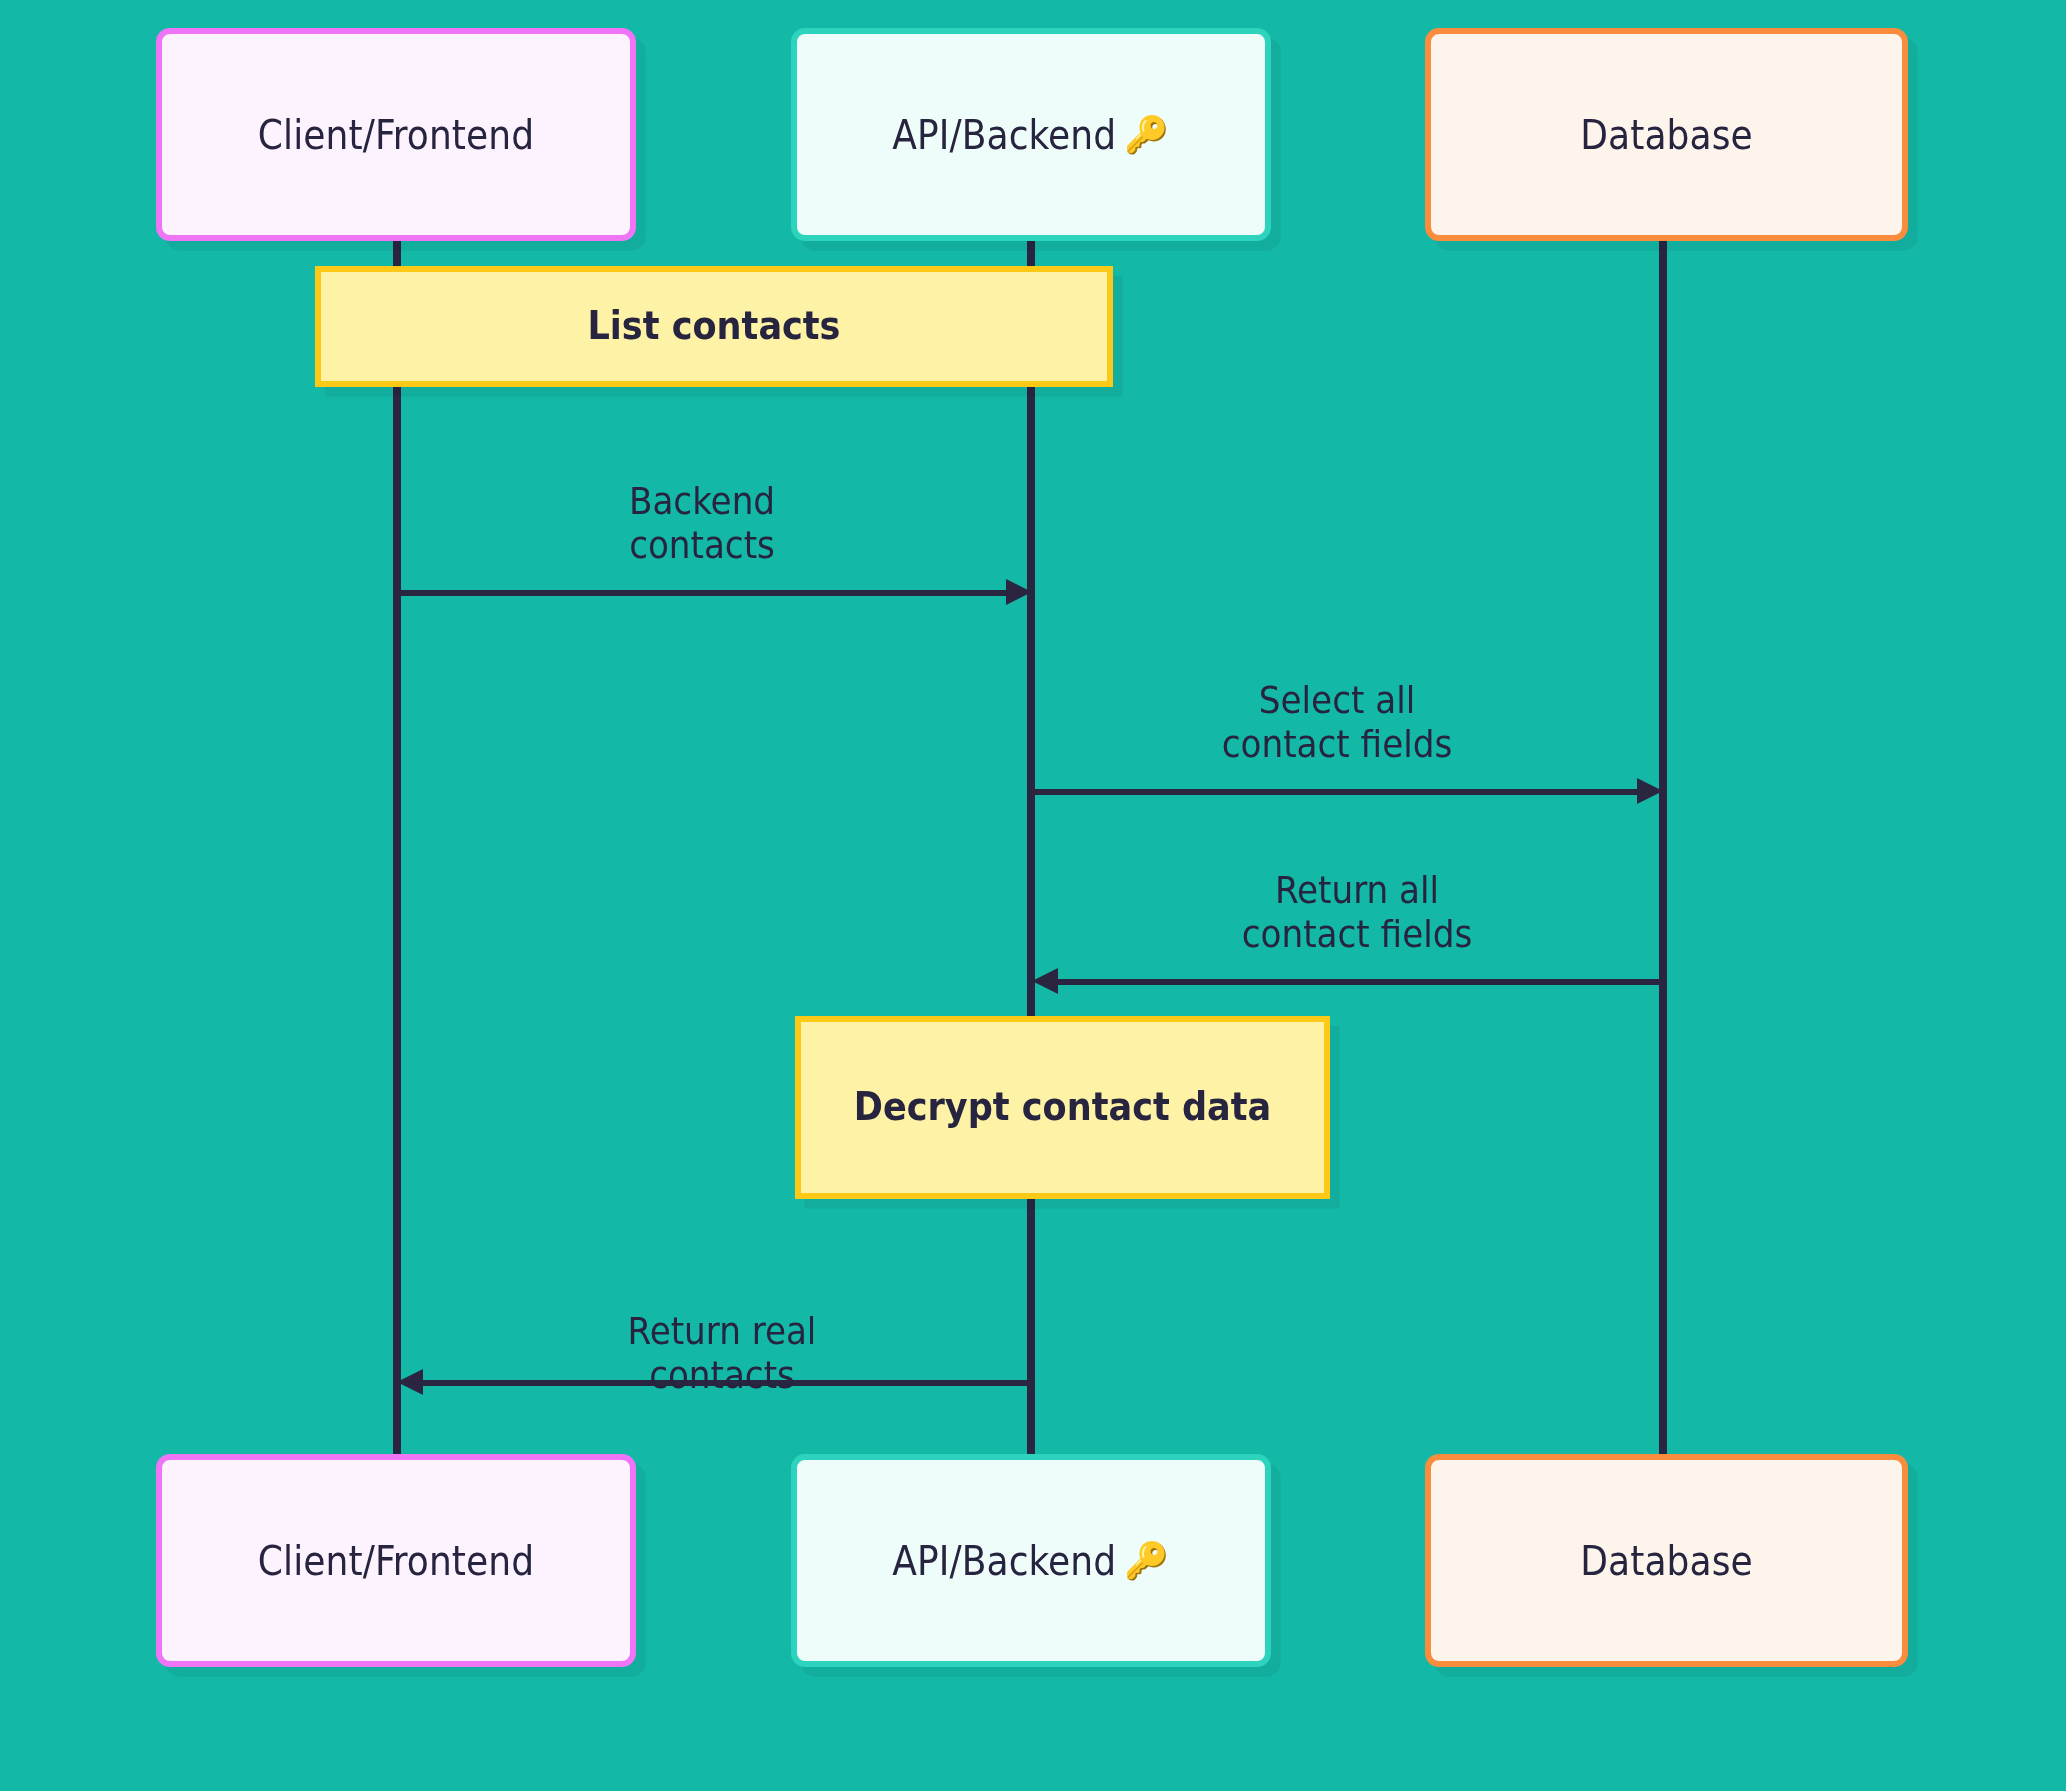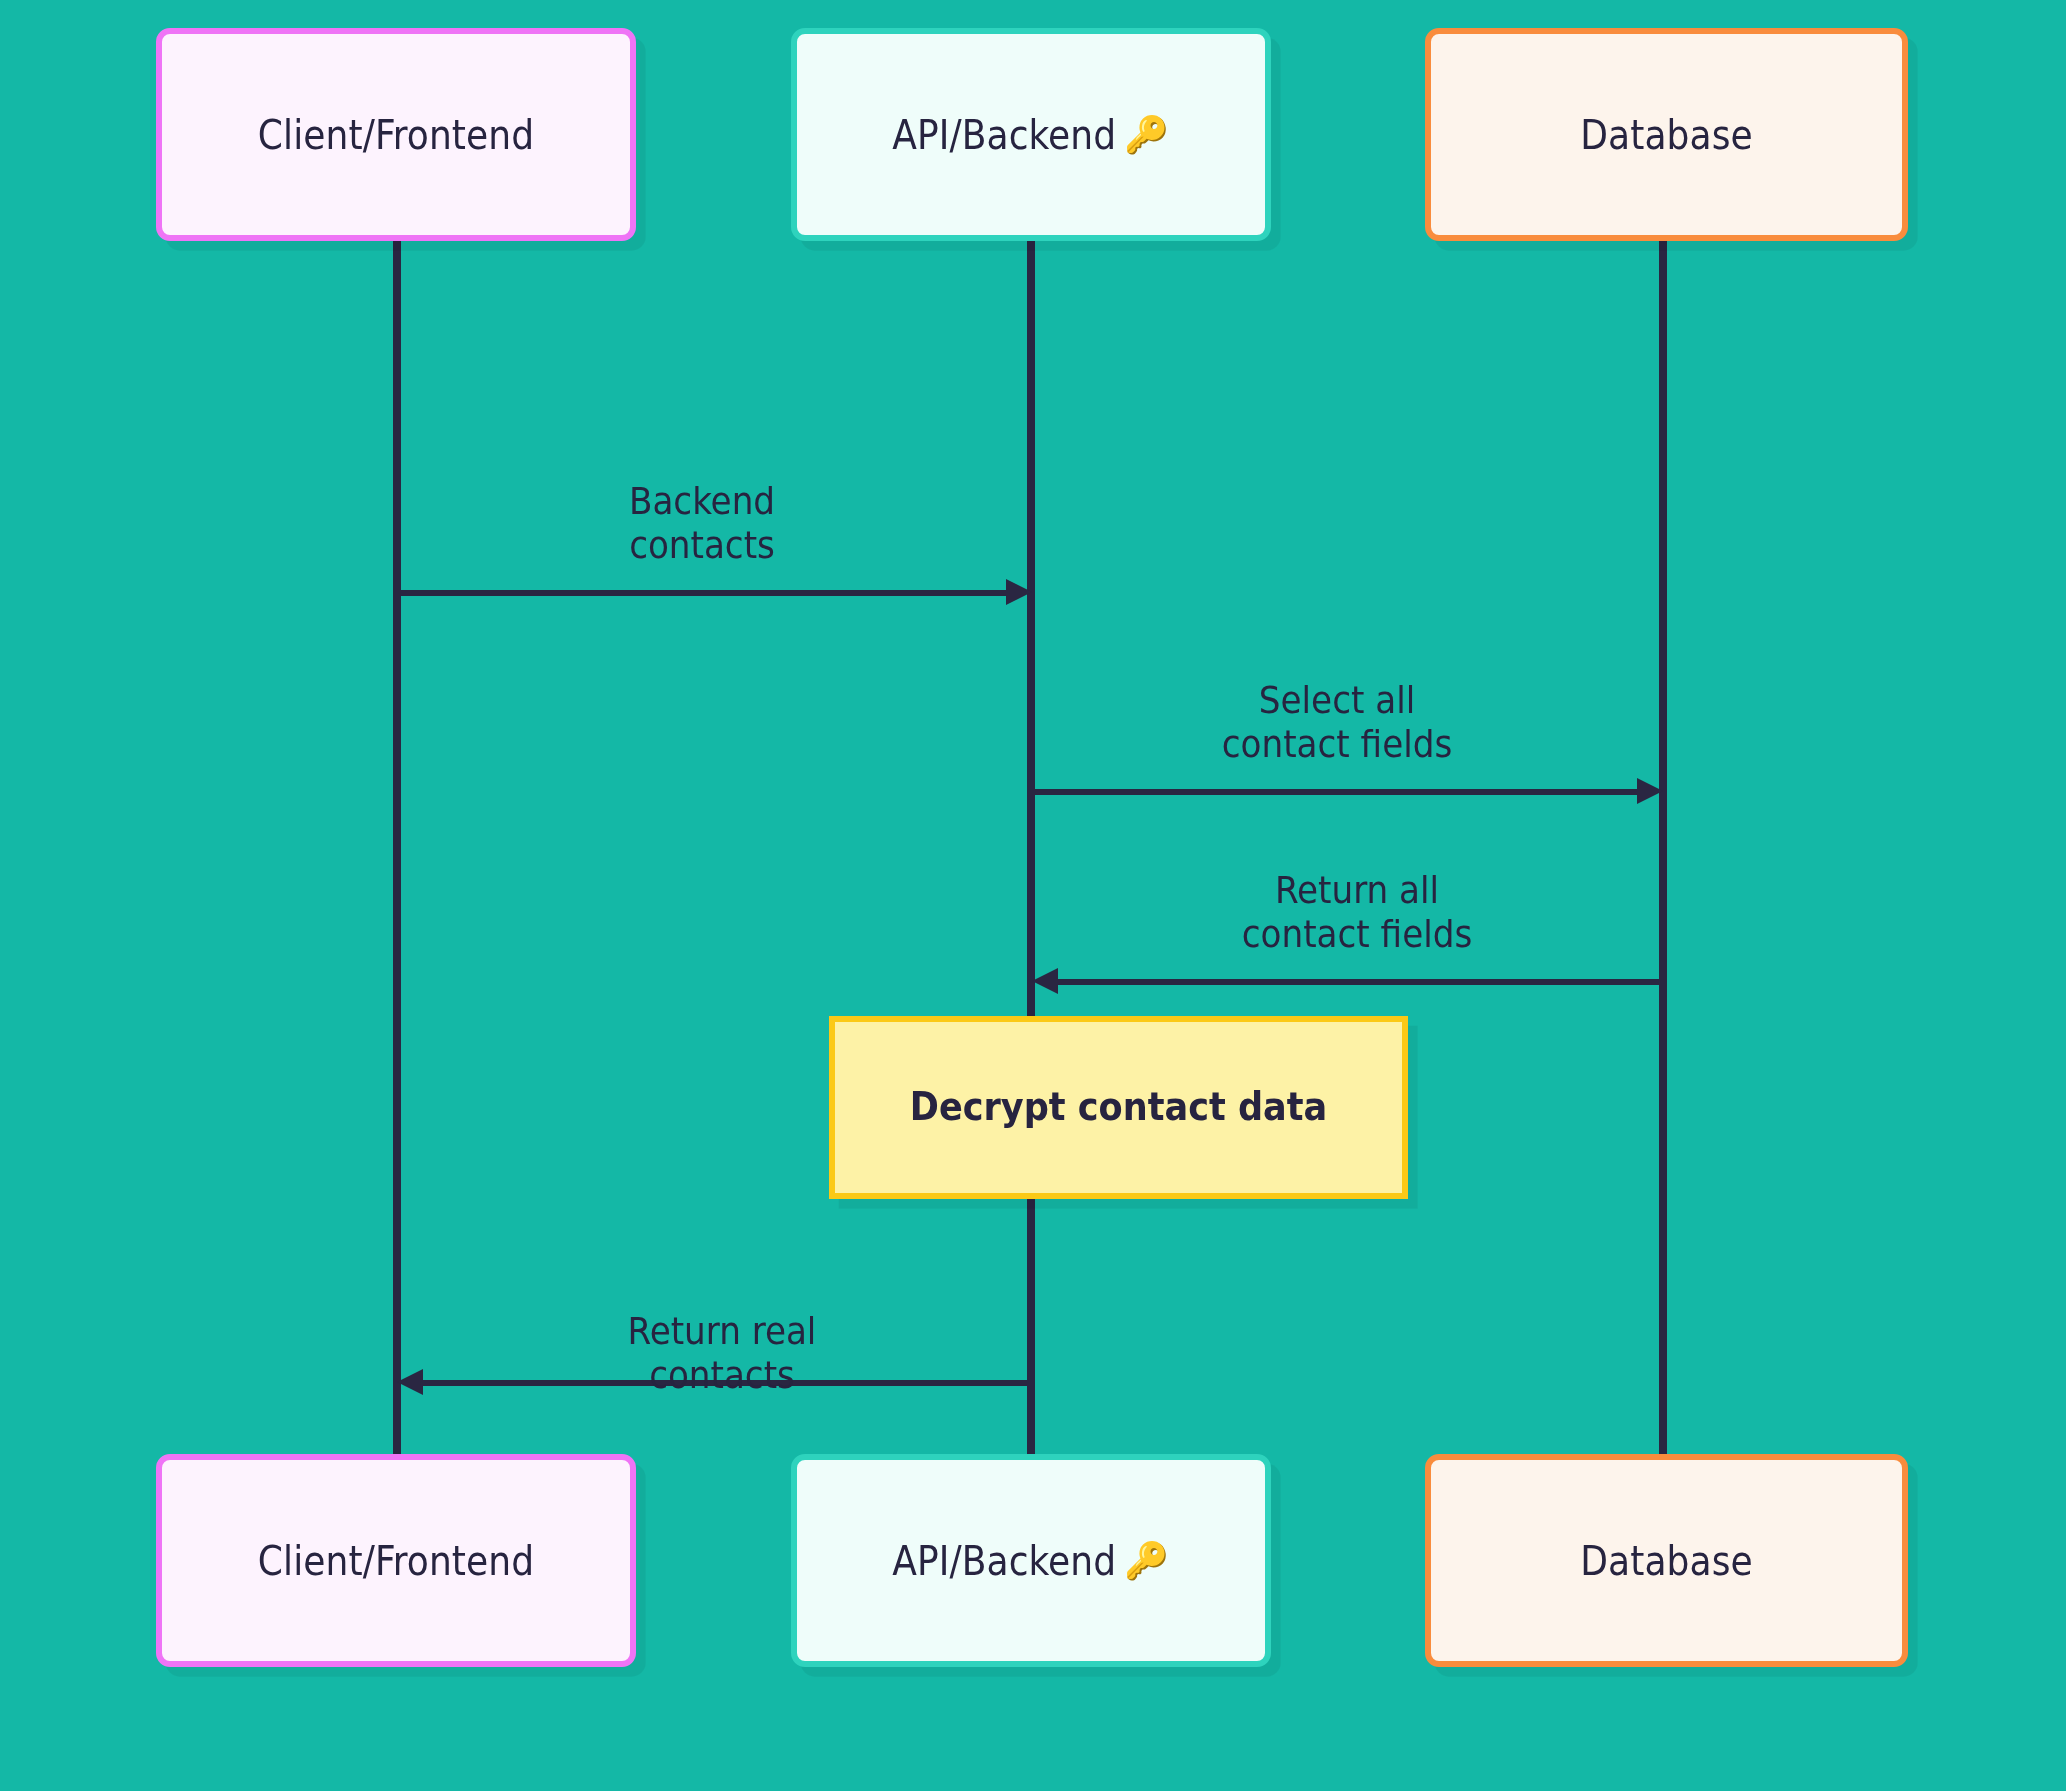--- a/index.html
+++ b/index.html
@@ -129,20 +129,23 @@
       <span class="emoji">🔑</span>
     </span>
   </div>
 
   <div class="actor orange" style="left:1425px; top:28px; width:483px; height:213px;">
     <span class="actor-label">
       <span>Database</span>
     </span>
   </div>
 
+  <div class="note" style="left:315px; top:266px; width:798px; height:121px;">
+    <div class="note-label">List contacts</div>
+  </div>
 
   <div class="msg" style="left:397px; top:590px; width:635px;">
     <div class="msg-line" style="left:0px; width:609px;"></div>
     <div class="msg-head right" style="left:609px;"></div>
     <div class="msg-label" style="left:305px; top:-21.5px;">Backend
 contacts</div>
   </div>
 
   <div class="msg" style="left:1032px; top:789px; width:631px;">
     <div class="msg-line" style="left:0px; width:605px;"></div>
@@ -151,21 +154,21 @@
 contact fields</div>
   </div>
 
   <div class="msg" style="left:1032px; top:979px; width:631px;">
     <div class="msg-line" style="left:26px; width:605px;"></div>
     <div class="msg-head left" style="left:0px;"></div>
     <div class="msg-label" style="left:325px; top:-21.5px;">Return all
 contact fields</div>
   </div>
 
-  <div class="note" style="left:795px; top:1016px; width:579px; height:183px;margin-left:34px;">
+  <div class="note" style="left:795px; top:1016px; width:535px; height:183px;">
     <div class="note-label">Decrypt contact
 data</div>
   </div>
 
   <div class="msg" style="left:397px; top:1380px; width:635px;">
     <div class="msg-line" style="left:26px; width:609px;"></div>
     <div class="msg-head left" style="left:0px;"></div>
     <div class="msg-label" style="left:325px; top:-21.5px;margin-top:40px;">Return real
 contacts</div>
   </div>

